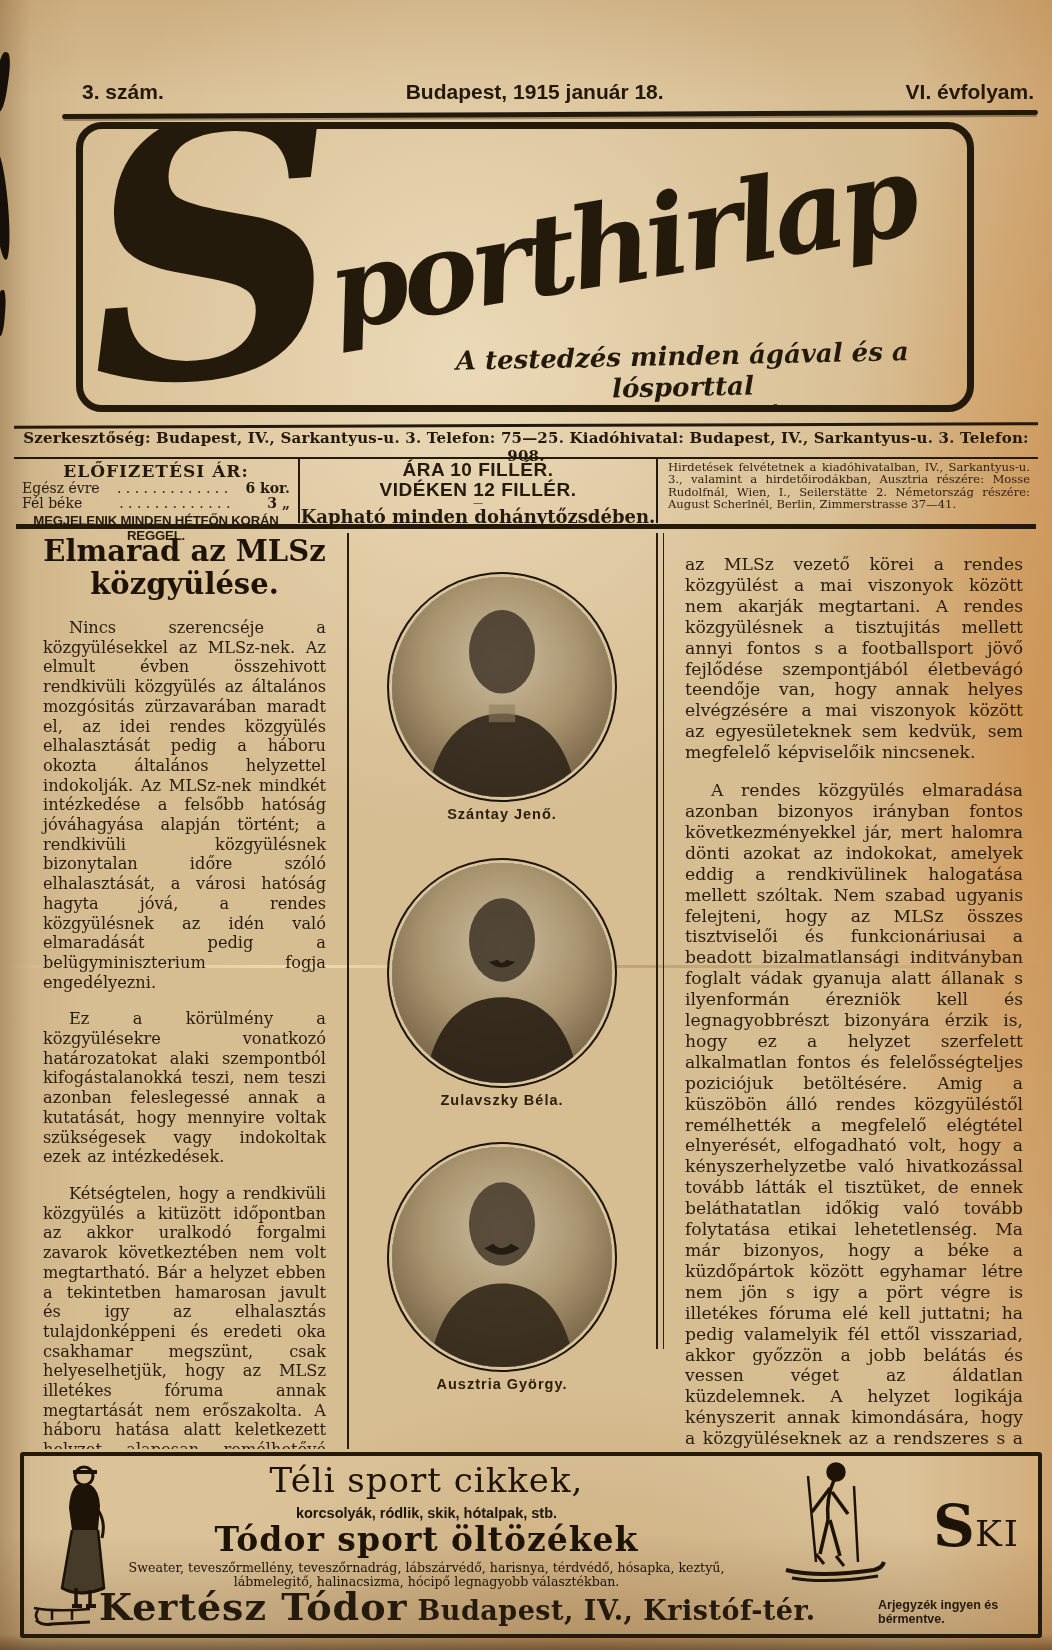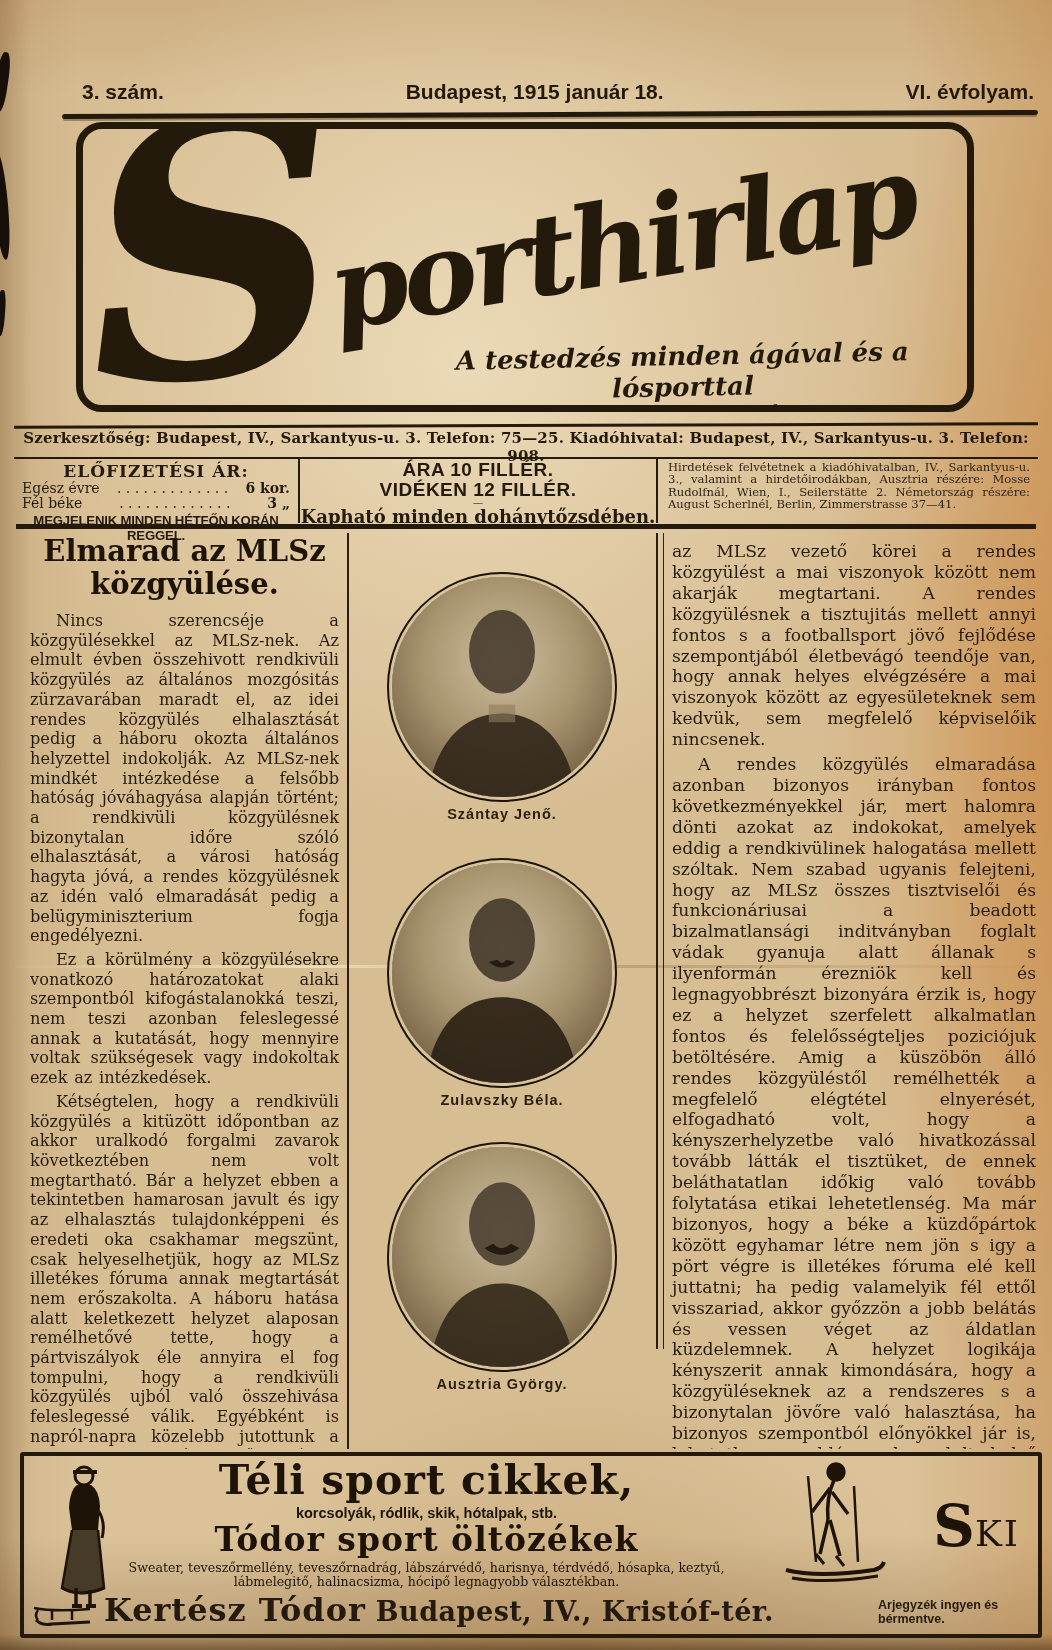--- a/index.html
+++ b/index.html
@@ -53,46 +53,46 @@
   .price-div{font-size:10px;line-height:6px;color:#241a0c;}
   .price-footer{font-weight:bold;font-size:18px;line-height:21px;}
   .info-col3{flex:1;padding:2px 6px 0 10px;font-size:11.6px;line-height:12.3px;
       text-align:justify;color:#2a1f10;}
   .rule-c{position:absolute;top:524px;left:16px;right:16px;height:5px;background:#241a0c;}
   
   .content{position:absolute;top:533px;left:0;right:0;height:916px;overflow:hidden;}
   .col-left{position:absolute;left:26px;top:0;width:317px;}
   .article-title{text-align:center;font-weight:bold;font-size:29px;line-height:33px;
       margin:2px 0 10px 0;color:#1d1306;}
-  .col-left p, .col-right p{margin:4px;text-align:justify;text-indent:26px;
+  .col-left p, .col-right p{margin:17px;text-align:justify;text-indent:26px;
       font-size:16.2px;line-height:19.7px;word-spacing:1.5px;color:#271c0d;}
   .col-left p.no-indent, .col-right p.no-indent{text-indent:0;}
   .col-right{position:absolute;left:668px;top:4px;width:372px;}
   .col-right p{font-size:17.2px;line-height:20.9px;}
   .v-rule-1{position:absolute;left:347px;top:0;bottom:0;width:2px;background:#2a1e0e;}
   .v-rule-2{position:absolute;left:656px;top:0;bottom:100px;width:5px;
       border-left:2px solid #2a1e0e;border-right:1px solid #2a1e0e;}
   
   .photo{position:absolute;left:349px;width:306px;text-align:center;}
   .photo-disc{width:220px;height:220px;border-radius:50%;margin:0 auto;position:relative;overflow:hidden;
       background:radial-gradient(circle at 50% 38%, #cdbd9e 0%, #a8946f 45%, #736044 82%, #5b4b35 100%);
       box-shadow:0 0 0 3px #d9c59d, 0 0 0 5px #1c1309;}
   .photo-disc svg{position:absolute;inset:0;width:100%;height:100%;}
   .photo-caption{margin-top:9px;font-family:"Liberation Sans", sans-serif;font-weight:bold;
       font-size:14.5px;letter-spacing:1px;color:#2a1d0c;}
   
   .ad-box{position:absolute;top:1452px;left:20px;width:1014px;height:178px;
       border:4px solid #241a0c;border-radius:3px;background:rgba(255,244,215,0.10);}
   .ad-center{position:absolute;left:95px;top:0;width:615px;text-align:center;color:#1d1306;}
-  .ad-h1{font-weight:bold;font-size:41px;line-height:49px;letter-spacing:1px;}
+  .ad-h1{font-weight:normal;font-size:34px;line-height:49px;letter-spacing:1px;}
   .ad-sub{font-family:"Liberation Sans", sans-serif;font-weight:bold;font-size:14.5px;line-height:17px;}
   .ad-h2{font-weight:bold;font-size:33px;line-height:36px;letter-spacing:1px;}
   .ad-items{font-size:12.6px;line-height:14px;margin-top:3px;}
   .ad-company{position:absolute;left:75px;bottom:5px;width:680px;text-align:center;white-space:nowrap;}
-  .ad-company .name{font-weight:bold;font-size:32px;letter-spacing:1px;}
+  .ad-company .name{font-weight:bold;font-size:38px;letter-spacing:1px;}
   .ad-company .rest{font-weight:bold;font-size:27px;letter-spacing:0.5px;}
   .ad-woman{position:absolute;left:8px;top:4px;}
   .ad-skier{position:absolute;right:148px;top:2px;}
   .ad-ski-label{position:absolute;right:18px;top:36px;font-family:"DejaVu Serif", serif;color:#1d1306;white-space:nowrap;}
   .ad-ski-label .big-s{font-size:58px;font-weight:bold;}
   .ad-ski-label .ki{font-size:36px;letter-spacing:2px;}
   .ad-note{position:absolute;right:10px;bottom:8px;width:150px;
       font-family:"Liberation Sans", sans-serif;font-weight:bold;font-size:12.5px;line-height:14px;color:#241a0c;}
   
   .edge-mark{position:absolute;background:#17100a;border-radius:40%;}

